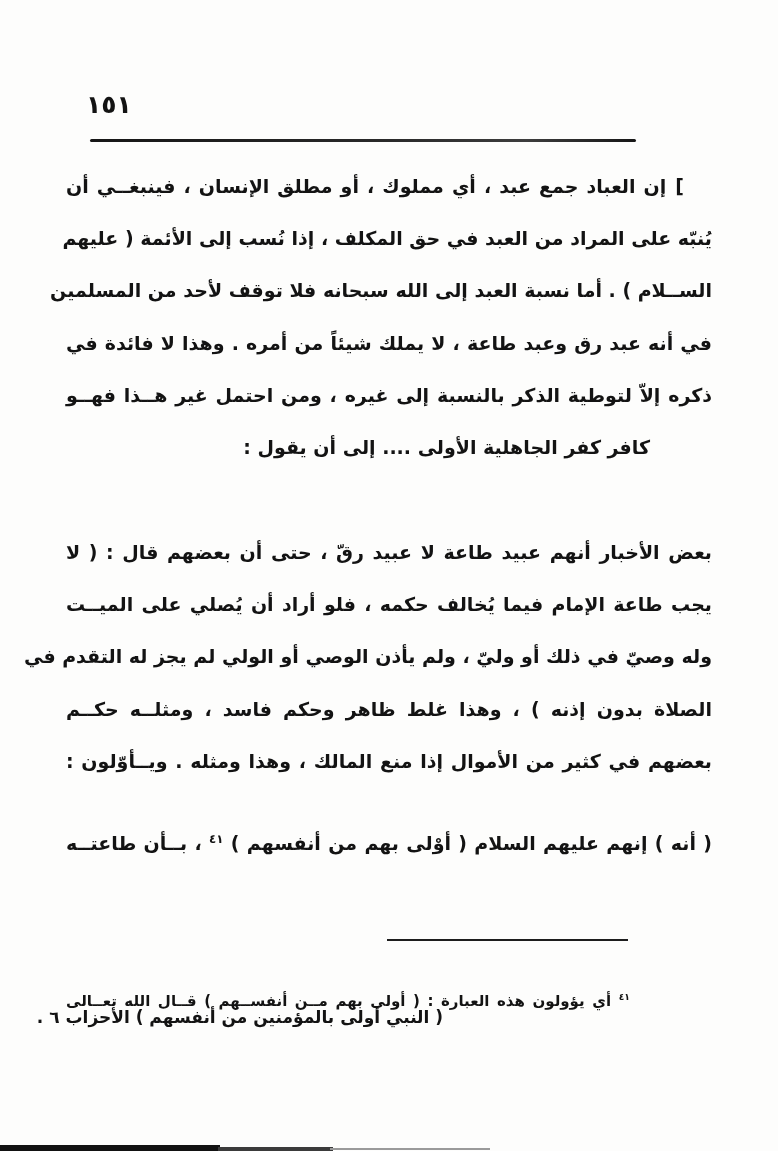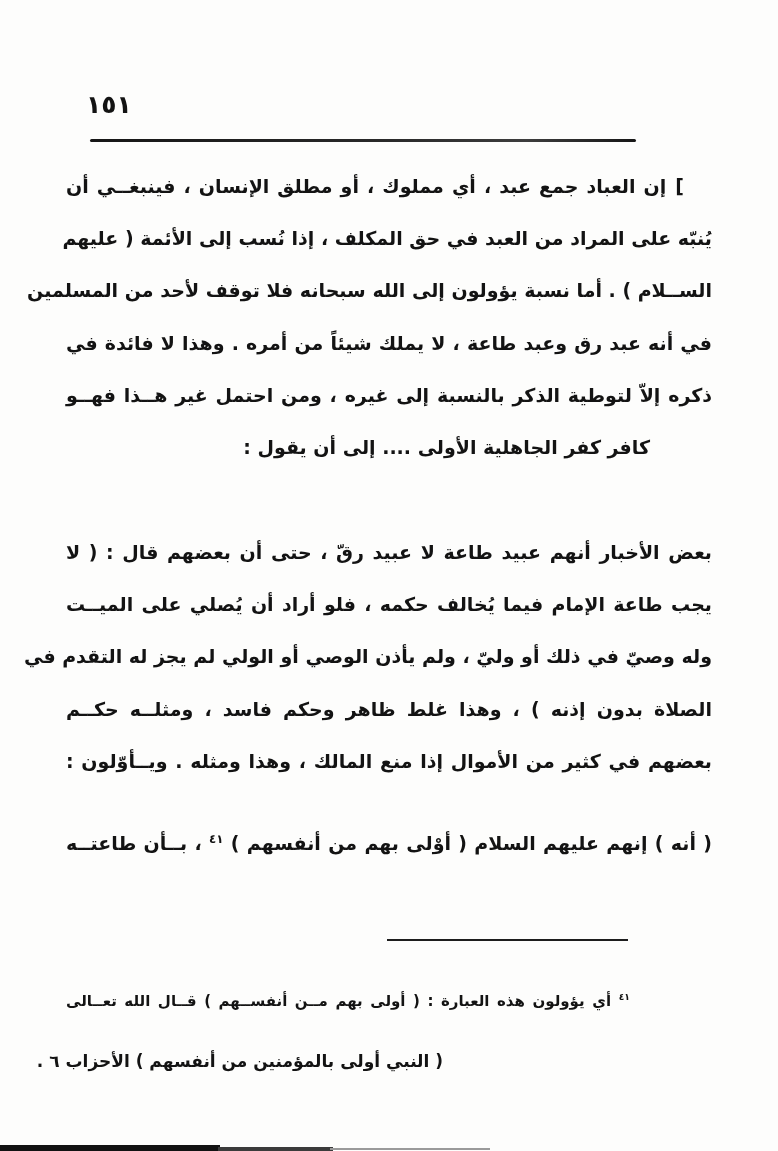--- a/index.html
+++ b/index.html
@@ -70,21 +70,21 @@
   .fn-line1 {
     left: 66px; right: 148px; top: 980px;
     font-size: 15px; font-weight: 700;
     line-height: 34px;
     white-space: nowrap;
     text-align: justify;
     text-align-last: justify;
     -moz-text-align-last: justify;
   }
   .fn-line2 {
-    right: 335px; top: 1044px;
+    right: 335px; top: 1000px;
     font-size: 17px; font-weight: 700;
     line-height: 34px;
     white-space: nowrap;
     text-align: right;
   }
 
   
   .artifact-1 { left: 0; top: 1145px; width: 220px; height: 6px; background: #121212; }
   .artifact-2 { left: 218px; top: 1147px; width: 115px; height: 4px; background: #3b3b3b; }
   .artifact-3 { left: 330px; top: 1148px; width: 160px; height: 2px; background: #9a9a9a; }
@@ -93,21 +93,21 @@
 <body>
 
 <div class="page">
 
   <div class="abs page-number">١٥١</div>
   <div class="abs header-rule"></div>
 
   <div class="abs tline indent-sm" style="top:167px"><span class="ltr-char">[</span><span>إن العباد جمع عبد ، أي مملوك ، أو مطلق الإنسان ، فينبغــي أن</span></div>
 
   <div class="abs tline" style="top:219px">يُنبّه على المراد من العبد في حق المكلف ، إذا نُسب إلى الأئمة ( عليهم</div>
-  <div class="abs tline" style="top:271px">الســلام ) . أما نسبة يؤولون إلى الله سبحانه فلا توقف لأحد من المسلمين</div>
+  <div class="abs tline" style="top:271px">الســلام ) . أما نسبة العبد إلى الله سبحانه فلا توقف لأحد من المسلمين</div>
   <div class="abs tline" style="top:324px">في أنه عبد رق وعبد طاعة ، لا يملك شيئاً من أمره . وهذا لا فائدة في</div>
   <div class="abs tline" style="top:376px">ذكره إلاّ لتوطية الذكر بالنسبة إلى غيره ، ومن احتمل غير هــذا فهــو</div>
   <div class="abs tline endline" style="top:428px">كافر كفر الجاهلية الأولى .... إلى أن يقول :</div>
   <div class="abs tline" style="top:533px">بعض الأخبار أنهم عبيد طاعة لا عبيد رقّ ، حتى أن بعضهم قال : ( لا</div>
   <div class="abs tline" style="top:585px">يجب طاعة الإمام فيما يُخالف حكمه ، فلو أراد أن يُصلي على الميــت</div>
   <div class="abs tline" style="top:637px">وله وصيّ في ذلك أو وليّ ، ولم يأذن الوصي أو الولي لم يجز له التقدم في</div>
   <div class="abs tline" style="top:690px">الصلاة بدون إذنه ) ، وهذا غلط ظاهر وحكم فاسد ، ومثلــه حكــم</div>
   <div class="abs tline" style="top:742px">بعضهم في كثير من الأموال إذا منع المالك ، وهذا ومثله . ويــأوّلون :</div>
 
   <div class="abs tline" style="top:820px"><span>( أنه ) إنهم عليهم السلام ( أوْلى بهم من أنفسهم )</span> <sup class="fn-ref">٤١</sup> <span>، بــأن طاعتــه</span></div>

